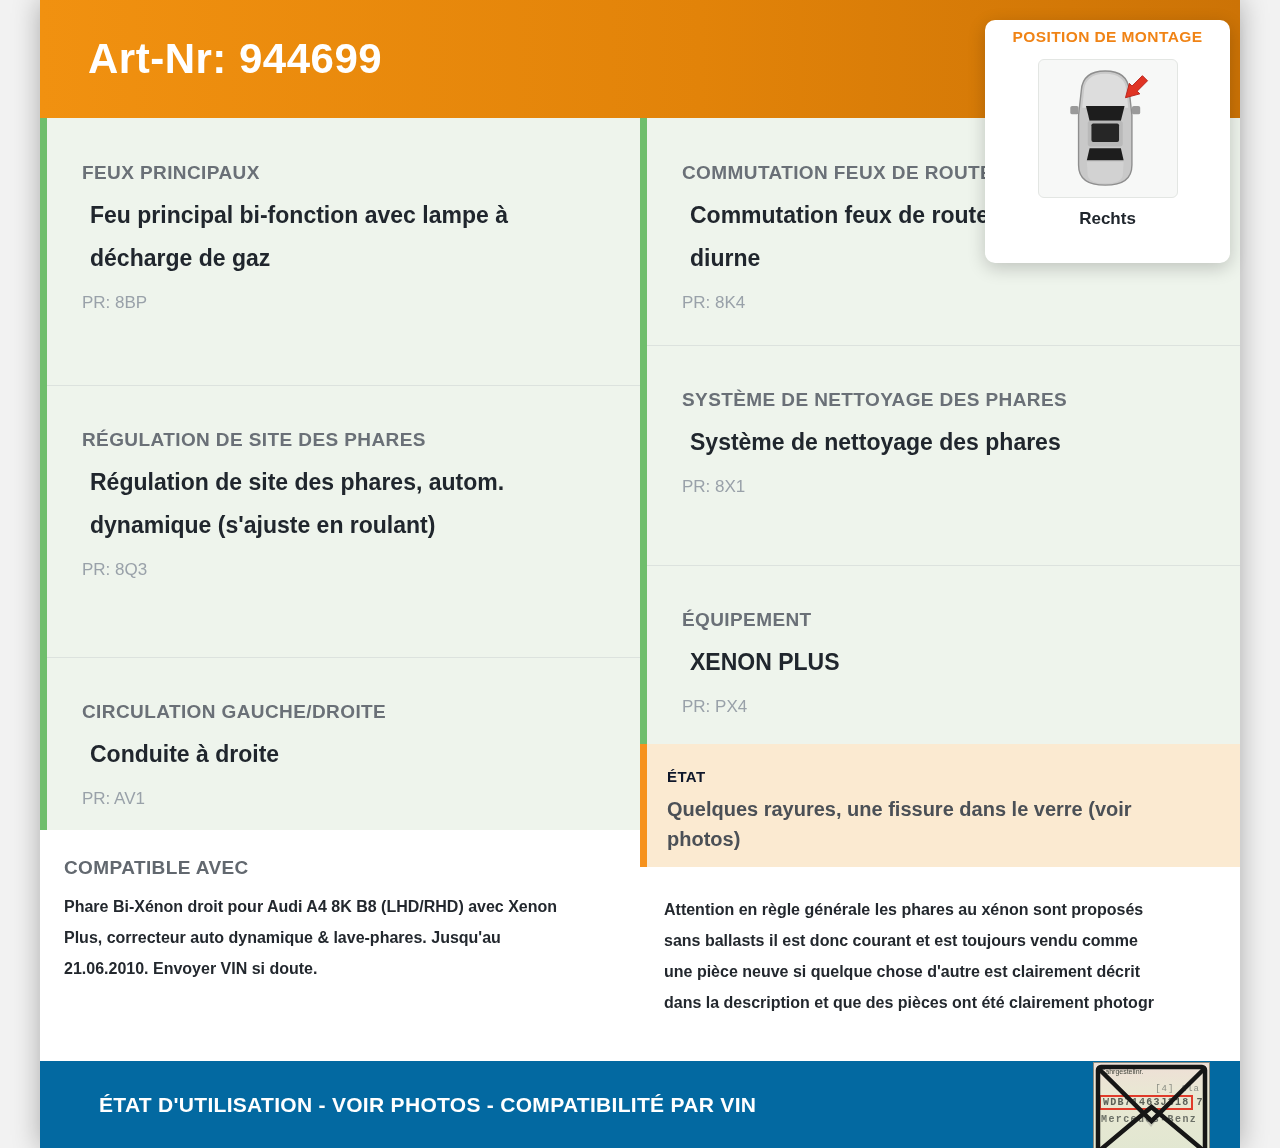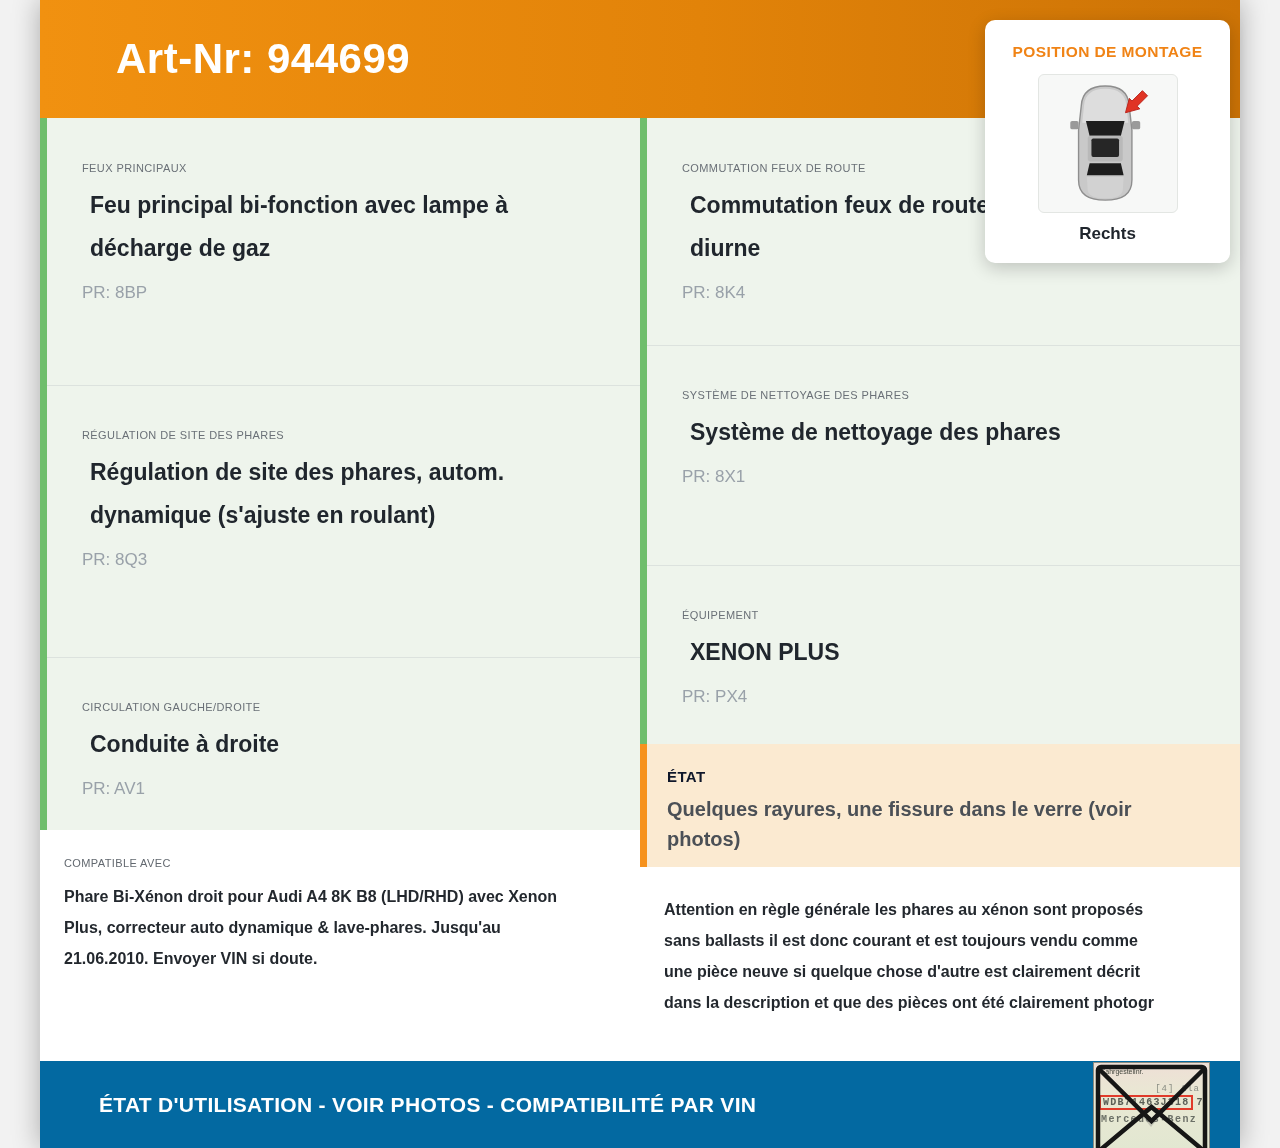--- a/index.html
+++ b/index.html
@@ -8,34 +8,34 @@
     width:1280px; height:1148px; overflow:hidden; position:relative;
     background:#f2f2f2;
     font-family:"Liberation Sans", sans-serif;
   }
   .content {
     position:absolute; left:40px; top:0; width:1200px; height:1148px;
     background:#ffffff; box-shadow:0 0 26px rgba(0,0,0,.30);
   }
   
   .header {
-    height:118px; display:flex; align-items:center; padding-left:76px;
+    height:118px; display:flex; align-items:center; padding-left:48px;
     background:linear-gradient(90deg,#f19110 0%,#e28309 55%,#cc7306 100%);
   }
   .header-title { color:#fff; font-size:42px; font-weight:800; letter-spacing:.5px; margin:0; }
   
   .main { display:flex; height:943px; }
   .col { width:600px; display:flex; flex-direction:column; }
   .card {
     background:#eef4ec; border-left:7px solid #6fbe6c;
     padding:44px 30px 0 35px; position:relative;
   }
   .card.sep { box-shadow: inset 0 1px 0 #dce2de; }
   .label {
-    font-size:11px; font-weight:400; color:#6a7077; letter-spacing:.4px; margin:0 0 10px 0;
+    font-size:19px; font-weight:700; color:#6a7077; letter-spacing:.4px; margin:0 0 10px 0;
   }
   .title {
     font-size:23px; font-weight:700; color:#20262d; line-height:43px; margin:8px; max-width:465px;
   }
   .col-right .title { max-width:480px; }
   .pr { font-size:17px; color:#99a1a9; margin:13px 0 0 0; }
   
   .card-etat {
     background:#fbead1; border-left:7px solid #f6921d; padding:24px 30px 0 20px;
   }
@@ -47,21 +47,21 @@
   .body-text { font-size:16px; font-weight:600; color:#23282e; line-height:31px; margin:0; }
   .compat-text { max-width:515px; }
   .desc-text { max-width:505px; }
   
   .footer { height:87px; background:#0369a1; display:flex; align-items:center; padding-left:59px; }
   .footer-text { color:#ffffff; font-size:21px; font-weight:700; letter-spacing:.3px; }
   
   .position-card {
     position:absolute; top:20px; left:945px; width:245px; height:243px;
     background:#fff; border-radius:10px; box-shadow:0 5px 18px rgba(0,0,0,.20);
-    z-index:10; text-align:center; padding-top:23px;
+    z-index:10; text-align:center; padding-top:8px;
   }
   .position-title { color:#f08315; font-size:15.5px; font-weight:700; letter-spacing:.4px; margin:0; }
   .position-imgbox {
     width:140px; height:139px; margin:13px auto 0; background:#f7f8f7;
     border:1px solid #e3e6e3; border-radius:6px;
     display:flex; align-items:center; justify-content:center;
   }
   .position-label { margin-top:11px; font-size:17px; font-weight:700; color:#20262d; }
   
   .vin-photo {

